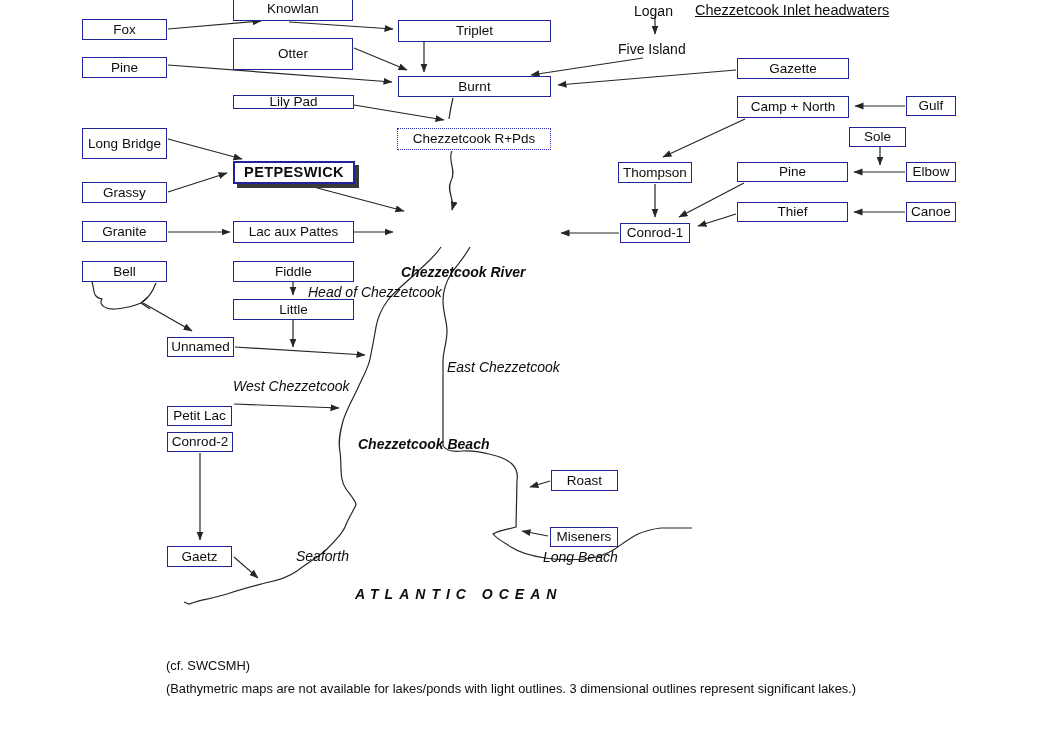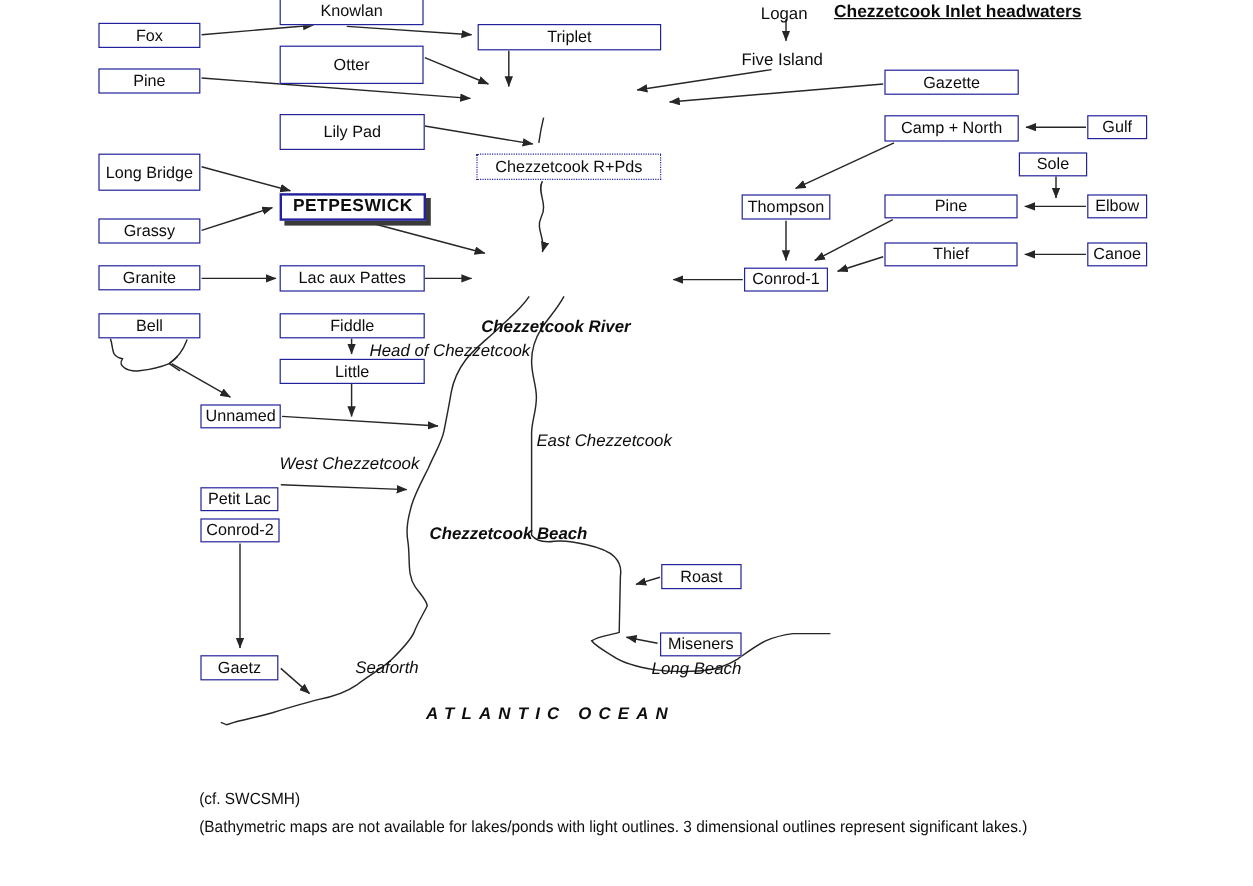--- a/index.html
+++ b/index.html
@@ -8,21 +8,21 @@
   svg.lines{position:absolute;left:0;top:0;z-index:1;}
   .node{position:absolute;box-sizing:border-box;border:1px solid #22229c;background:#ffffff;
         font-size:13.5px;line-height:1;display:flex;align-items:center;justify-content:center;
         white-space:nowrap;z-index:2;}
   .node.big{border-width:2px;font-weight:bold;font-size:14.5px;letter-spacing:.4px;
         box-shadow:4px 4px 0 #3a3a3a;z-index:3;}
   .node.dotted{border:1px dotted #2a2aa8;}
   .lbl{position:absolute;white-space:nowrap;font-size:14px;z-index:2;}
   .italic{font-style:italic;}
   .bi{font-style:italic;font-weight:bold;}
-  .title{font-weight:bold;font-size:14.5px;text-decoration:underline;}
+  .title{font-weight:normal;font-size:14.5px;text-decoration:underline;}
   .ocean{font-weight:bold;font-style:italic;letter-spacing:6px;text-align:center;}
   .note{font-size:13.5px;transform:scaleX(.95);transform-origin:0 0;}
 </style>
 </head>
 <body>
 
 <div class="canvas">
 
   <svg class="lines" width="1044" height="738" viewBox="0 0 1044 738">
     <defs>
@@ -78,21 +78,22 @@
                C497,539 505,543 511,547 C520,553 532,556 545,558 C558,560 572,560 585,559
                C597,558 607,554 615,549 C622,544 630,538 638,534 C645,531 652,529 661,528 L692,528"></path>
     </g>
   </svg>
 
   <div class="node" style="left:82px;top:19px;width:85px;height:21px">Fox</div>
   <div class="node" style="left:233px;top:-3px;width:120px;height:24px">Knowlan</div>
   <div class="node" style="left:398px;top:20px;width:153px;height:22px">Triplet</div>
   <div class="node" style="left:233px;top:38px;width:120px;height:32px">Otter</div>
   <div class="node" style="left:82px;top:57px;width:85px;height:21px">Pine</div>
-  <div class="node" style="left:233px;top:95px;width:121px;height:30px">Lily Pad</div>
+  <div class="node" style="left:398px;top:76px;width:153px;height:21px">Burnt</div>
+  <div class="node" style="left:233px;top:95px;width:121px;height:14px">Lily Pad</div>
   <div class="node" style="left:737px;top:58px;width:112px;height:21px">Gazette</div>
   <div class="node" style="left:737px;top:96px;width:112px;height:22px">Camp + North</div>
   <div class="node" style="left:906px;top:96px;width:50px;height:20px">Gulf</div>
   <div class="node" style="left:849px;top:127px;width:57px;height:20px">Sole</div>
   <div class="node" style="left:82px;top:128px;width:85px;height:31px">Long Bridge</div>
   <div class="node big" style="left:233px;top:161px;width:122px;height:23px">PETPESWICK</div>
   <div class="node" style="left:618px;top:162px;width:74px;height:21px">Thompson</div>
   <div class="node" style="left:737px;top:162px;width:111px;height:20px">Pine</div>
   <div class="node" style="left:906px;top:162px;width:50px;height:20px">Elbow</div>
   <div class="node" style="left:82px;top:182px;width:85px;height:21px">Grassy</div>

